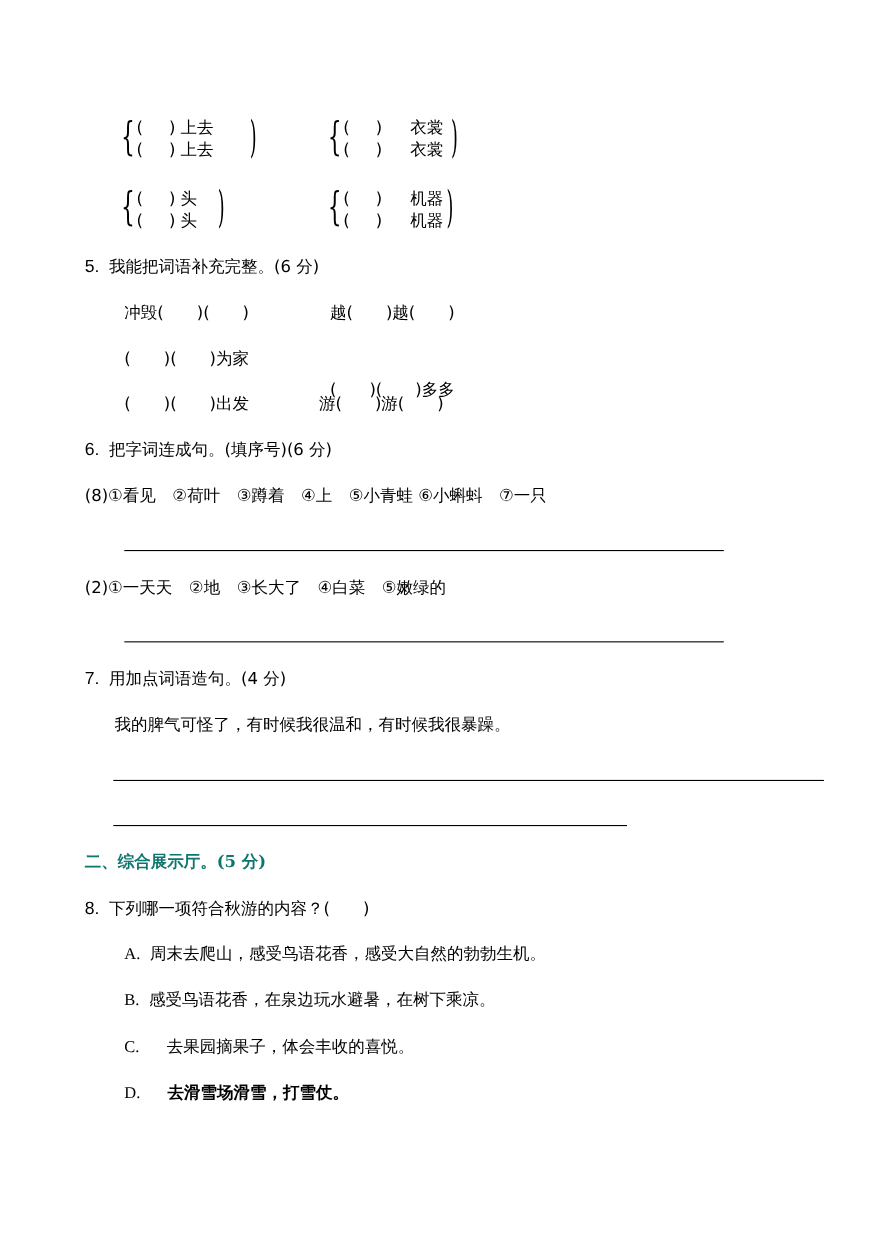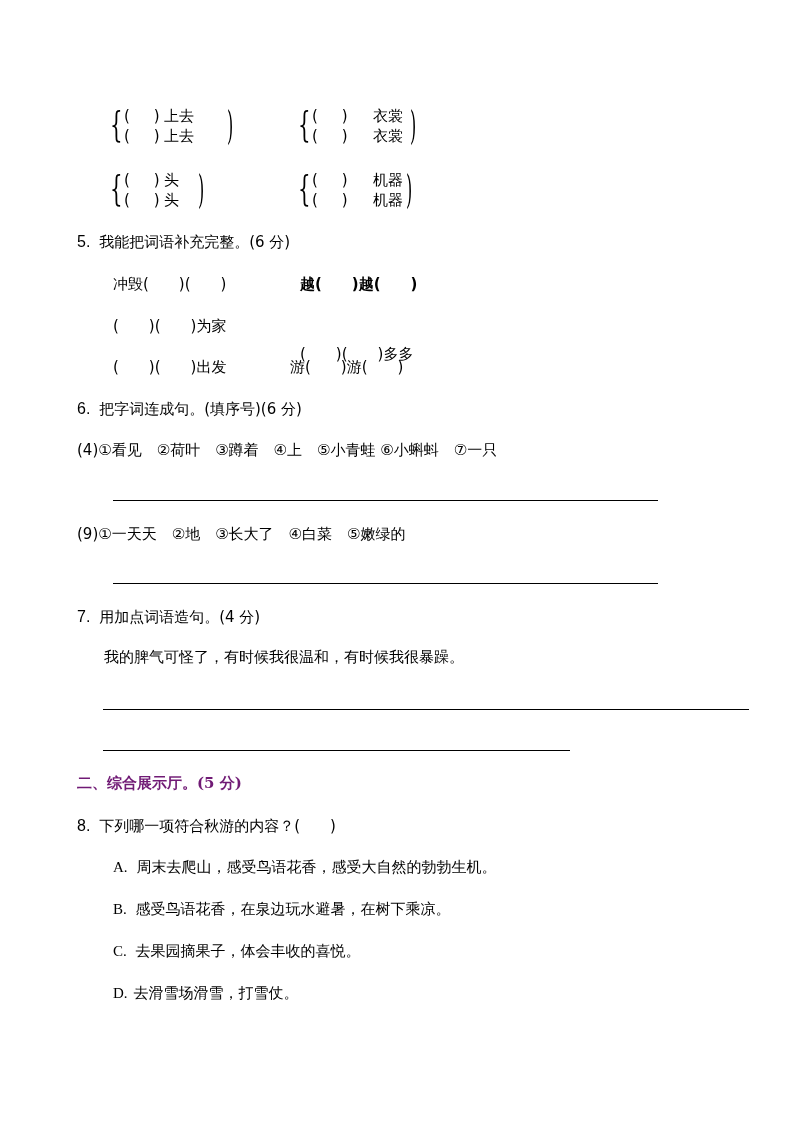--- a/index.html
+++ b/index.html
@@ -10,21 +10,21 @@
   .num { font-family: "Liberation Sans", sans-serif; font-size: 16px; font-weight: normal; }
   .serif { font-family: "Liberation Serif", serif; }
   .brace-group { position: absolute; height: 44px; }
   .brace-l { position: absolute; left: 0; top: 1px; font-family: "DejaVu Serif", serif;
              font-size: 36px; line-height: 40px; transform: scaleX(0.55); transform-origin: left; font-weight: 200; }
   .brace-row { position: absolute; left: 14px; font-size: 15px; line-height: 20px; }
   .brace-row .p1 { display: inline-block; width: 40px; }
   .brace-r { position: absolute; top: 0px; font-family: "DejaVu Serif", serif; font-size: 40px; line-height: 42px;
              transform: scaleX(0.4); transform-origin: left; }
   .line { position: absolute; height: 0; border-top: 1.4px solid #000; }
-  .section { color: #701a75; font-family: "DejaVu Serif", serif; font-weight: bold; font-size: 15px; }
+  .section { color: #0f766e; font-family: "DejaVu Serif", serif; font-weight: bold; font-size: 15px; }
 </style>
 </head>
 <body>
 
 <div class="brace-group" style="left:110px; top:104px; width:130px;">
   <span class="brace-l">{</span>
   <div class="brace-row" style="top:2px;">
     <span class="p1"><span>(&nbsp;&nbsp;&nbsp;&nbsp;&nbsp;)</span></span><span>上去</span>
   </div>
   <div class="brace-row" style="top:22px;">
@@ -64,57 +64,57 @@
     <span class="p1" style="width:61px;"><span>(&nbsp;&nbsp;&nbsp;&nbsp;&nbsp;)</span></span><span>机器</span>
   </div>
   <span class="brace-r" style="left:108px;">)</span>
 </div>
 
 <div class="abs txt" style="left:77px; top:232px;">
   <span class="num">5.</span>
   <span style="margin-left:4px;">我能把词语补充完整。(6 分)</span>
 </div>
 <div class="abs txt" style="left:113px; top:274px;">冲毁(　　)(　　)</div>
-<div class="abs txt" style="left:300px; top:274px;font-weight:bold;">越(　　)越(　　)</div>
+<div class="abs txt" style="left:300px; top:274px;">越(　　)越(　　)</div>
 <div class="abs txt" style="left:113px; top:316px;">(　　)(　　)为家</div>
 <div class="abs txt" style="left:300px; top:316px;margin-top:28px;">(　　)(　　)多多</div>
 <div class="abs txt" style="left:113px; top:357px;">(　　)(　　)出发</div>
 <div class="abs txt" style="left:290px; top:357px;">游(　　)游(　　)</div>
 
 <div class="abs txt" style="left:77px; top:399px;">
   <span class="num">6.</span>
   <span style="margin-left:4px;">把字词连成句。(填序号)(6 分)</span>
 </div>
-<div class="abs txt" style="left:77px; top:440px;">(4)①看见　②荷叶　③蹲着　④上　⑤小青蛙 ⑥小蝌蚪　⑦一只</div>
+<div class="abs txt" style="left:77px; top:440px;">(8)①看见　②荷叶　③蹲着　④上　⑤小青蛙 ⑥小蝌蚪　⑦一只</div>
 <div class="line" style="left:113px; top:500px; width:545px;"></div>
-<div class="abs txt" style="left:77px; top:524px;">(9)①一天天　②地　③长大了　④白菜　⑤嫩绿的</div>
+<div class="abs txt" style="left:77px; top:524px;">(2)①一天天　②地　③长大了　④白菜　⑤嫩绿的</div>
 <div class="line" style="left:113px; top:583px; width:545px;"></div>
 
 <div class="abs txt" style="left:77px; top:607px;">
   <span class="num">7.</span>
   <span style="margin-left:4px;">用加点词语造句。(4 分)</span>
 </div>
-<div class="abs txt" style="left:104px; top:649px;font-family:Liberation Mono, monospace;">我的脾气可怪了，有时候我很温和，有时候我很暴躁。</div>
+<div class="abs txt" style="left:104px; top:649px;">我的脾气可怪了，有时候我很温和，有时候我很暴躁。</div>
 <div class="line" style="left:103px; top:709px; width:646px;"></div>
 <div class="line" style="left:103px; top:750px; width:467px;"></div>
 
 <div class="abs section" style="left:77px; top:773px; line-height:20px;">二、综合展示厅。(5 分)</div>
 
 <div class="abs txt" style="left:77px; top:816px;">
   <span class="num">8.</span>
   <span style="margin-left:4px;">下列哪一项符合秋游的内容？(　　)</span>
 </div>
 <div class="abs txt" style="left:113px; top:857px;">
   <span class="serif">A.</span>
   <span style="margin-left:4px;">周末去爬山，感受鸟语花香，感受大自然的勃勃生机。</span>
 </div>
 <div class="abs txt" style="left:113px; top:899px;">
   <span class="serif">B.</span>
   <span style="margin-left:4px;">感受鸟语花香，在泉边玩水避暑，在树下乘凉。</span>
 </div>
 <div class="abs txt" style="left:113px; top:941px;">
   <span class="serif">C.</span>
-  <span style="margin-left:4px;">去果园摘果子，体会丰收的喜悦。</span>
+  <span style="margin-left:20px;">去果园摘果子，体会丰收的喜悦。</span>
 </div>
 <div class="abs txt" style="left:113px; top:983px;">
   <span class="serif">D.</span>
-  <span style="margin-left:1px;">去滑雪场滑雪，打雪仗。</span>
+  <span style="margin-left:20px;font-weight:bold;">去滑雪场滑雪，打雪仗。</span>
 </div>
 
 </body></html>

